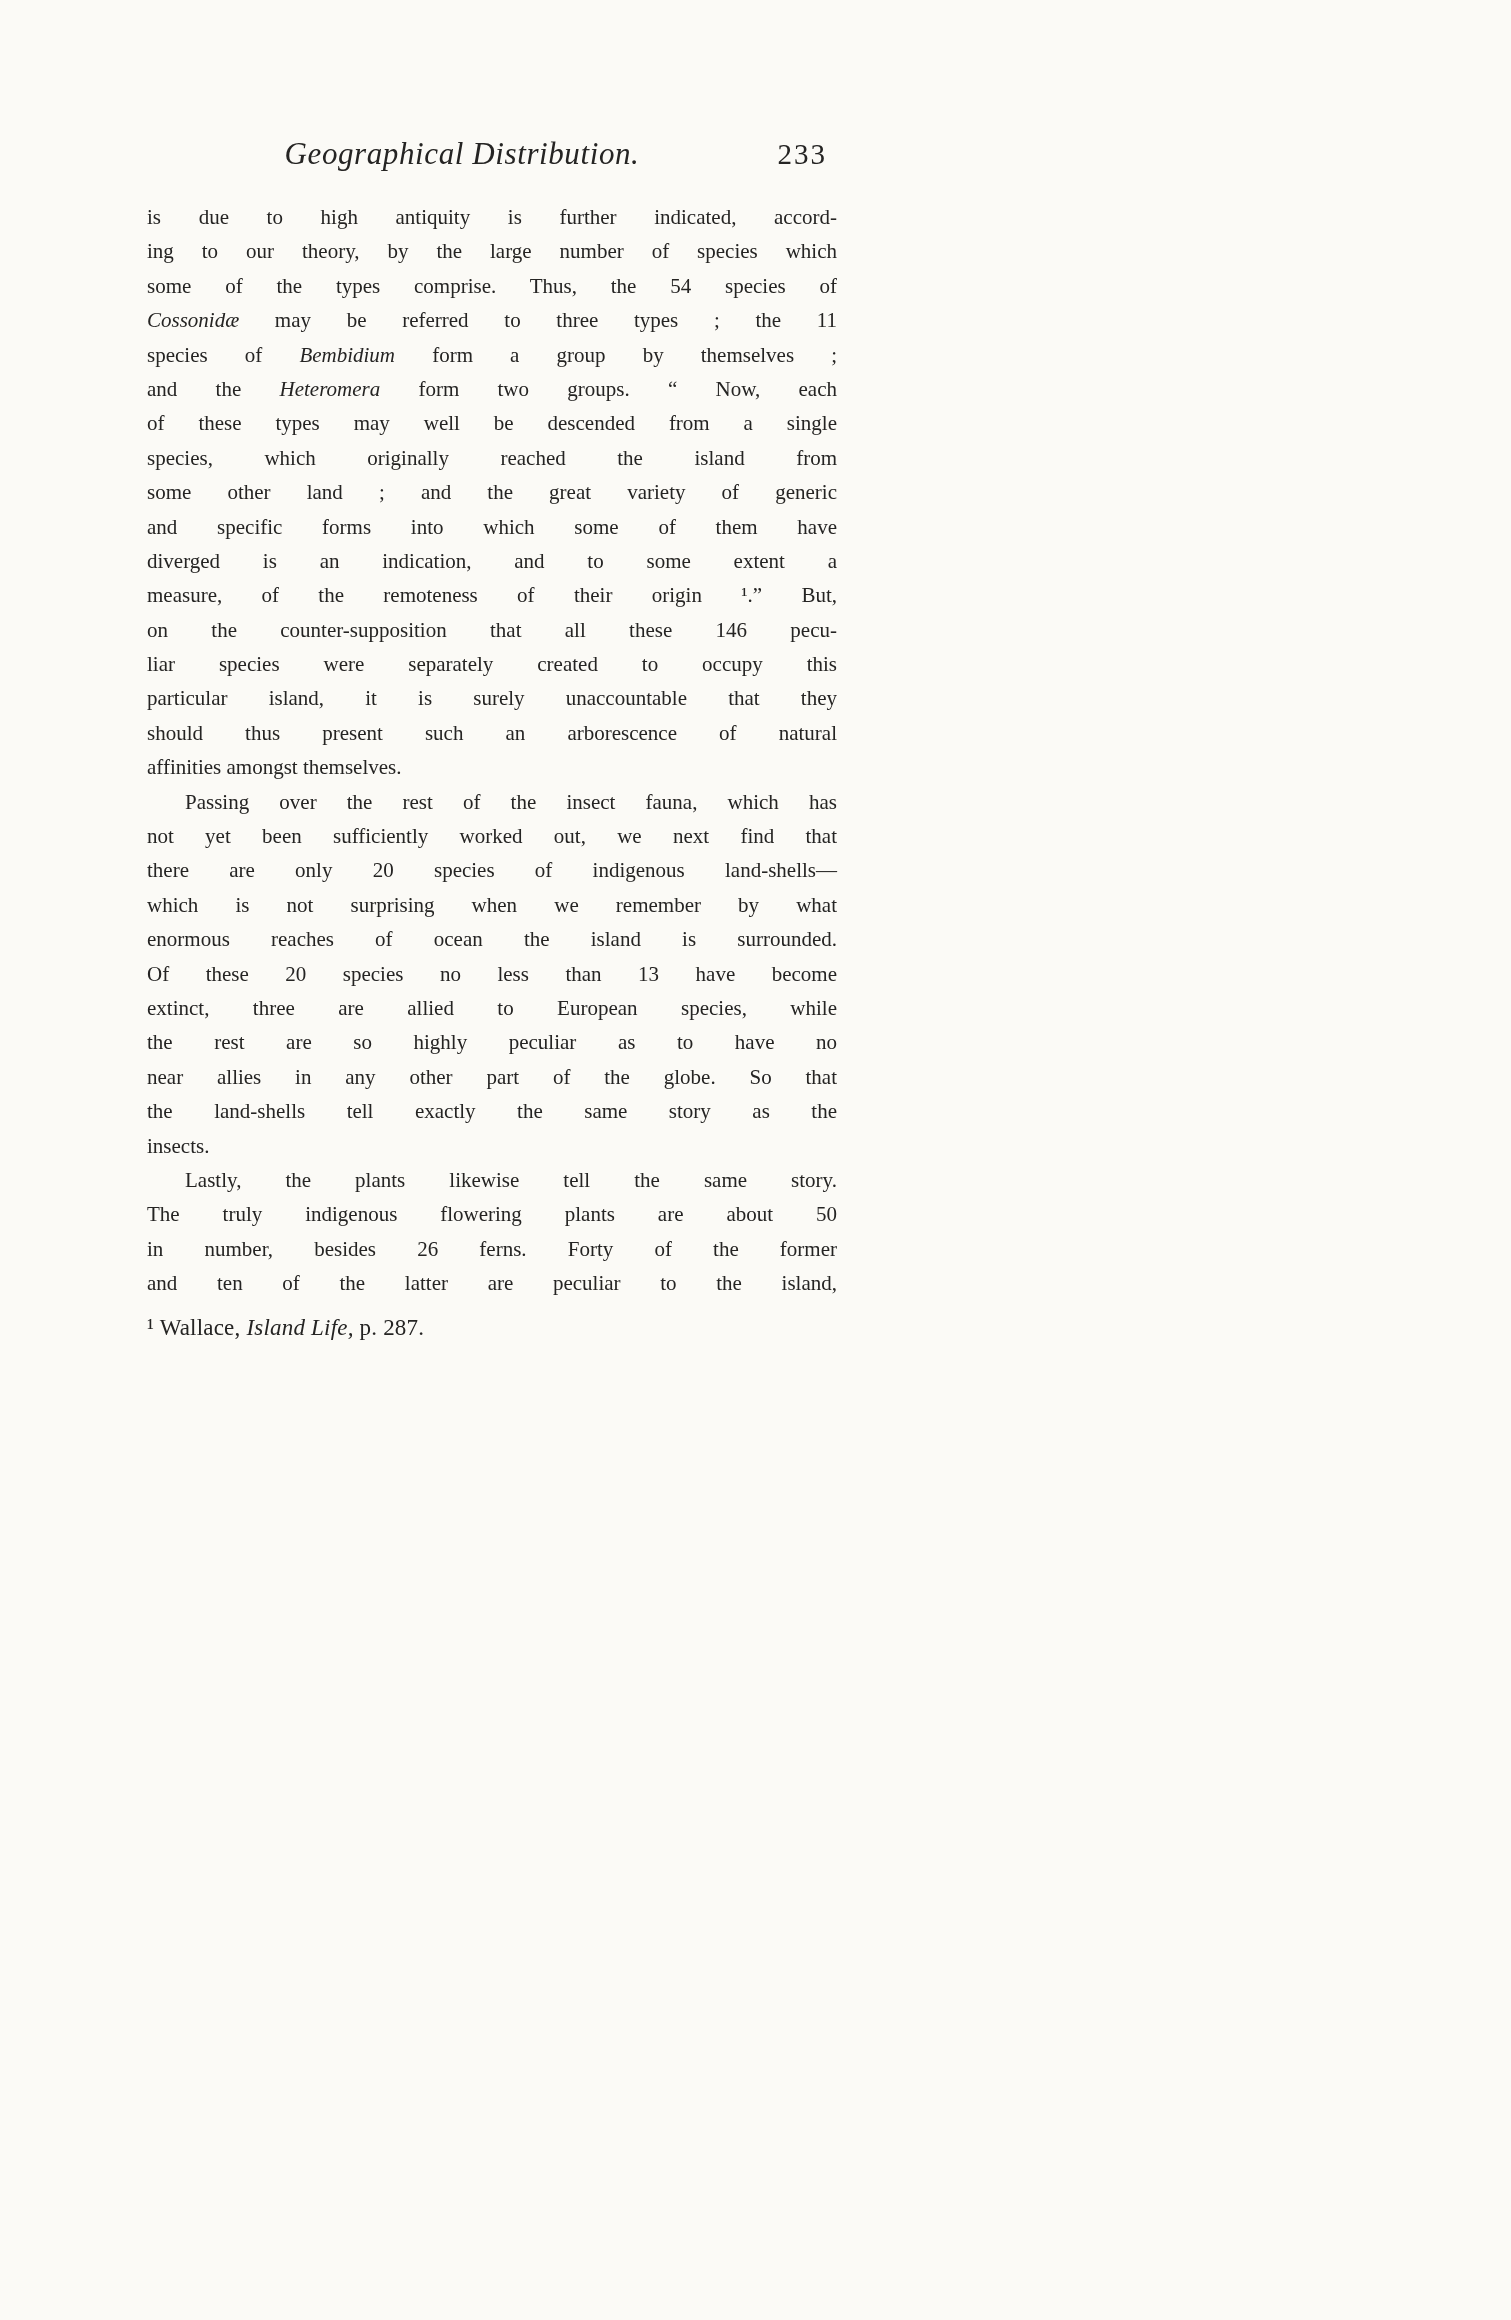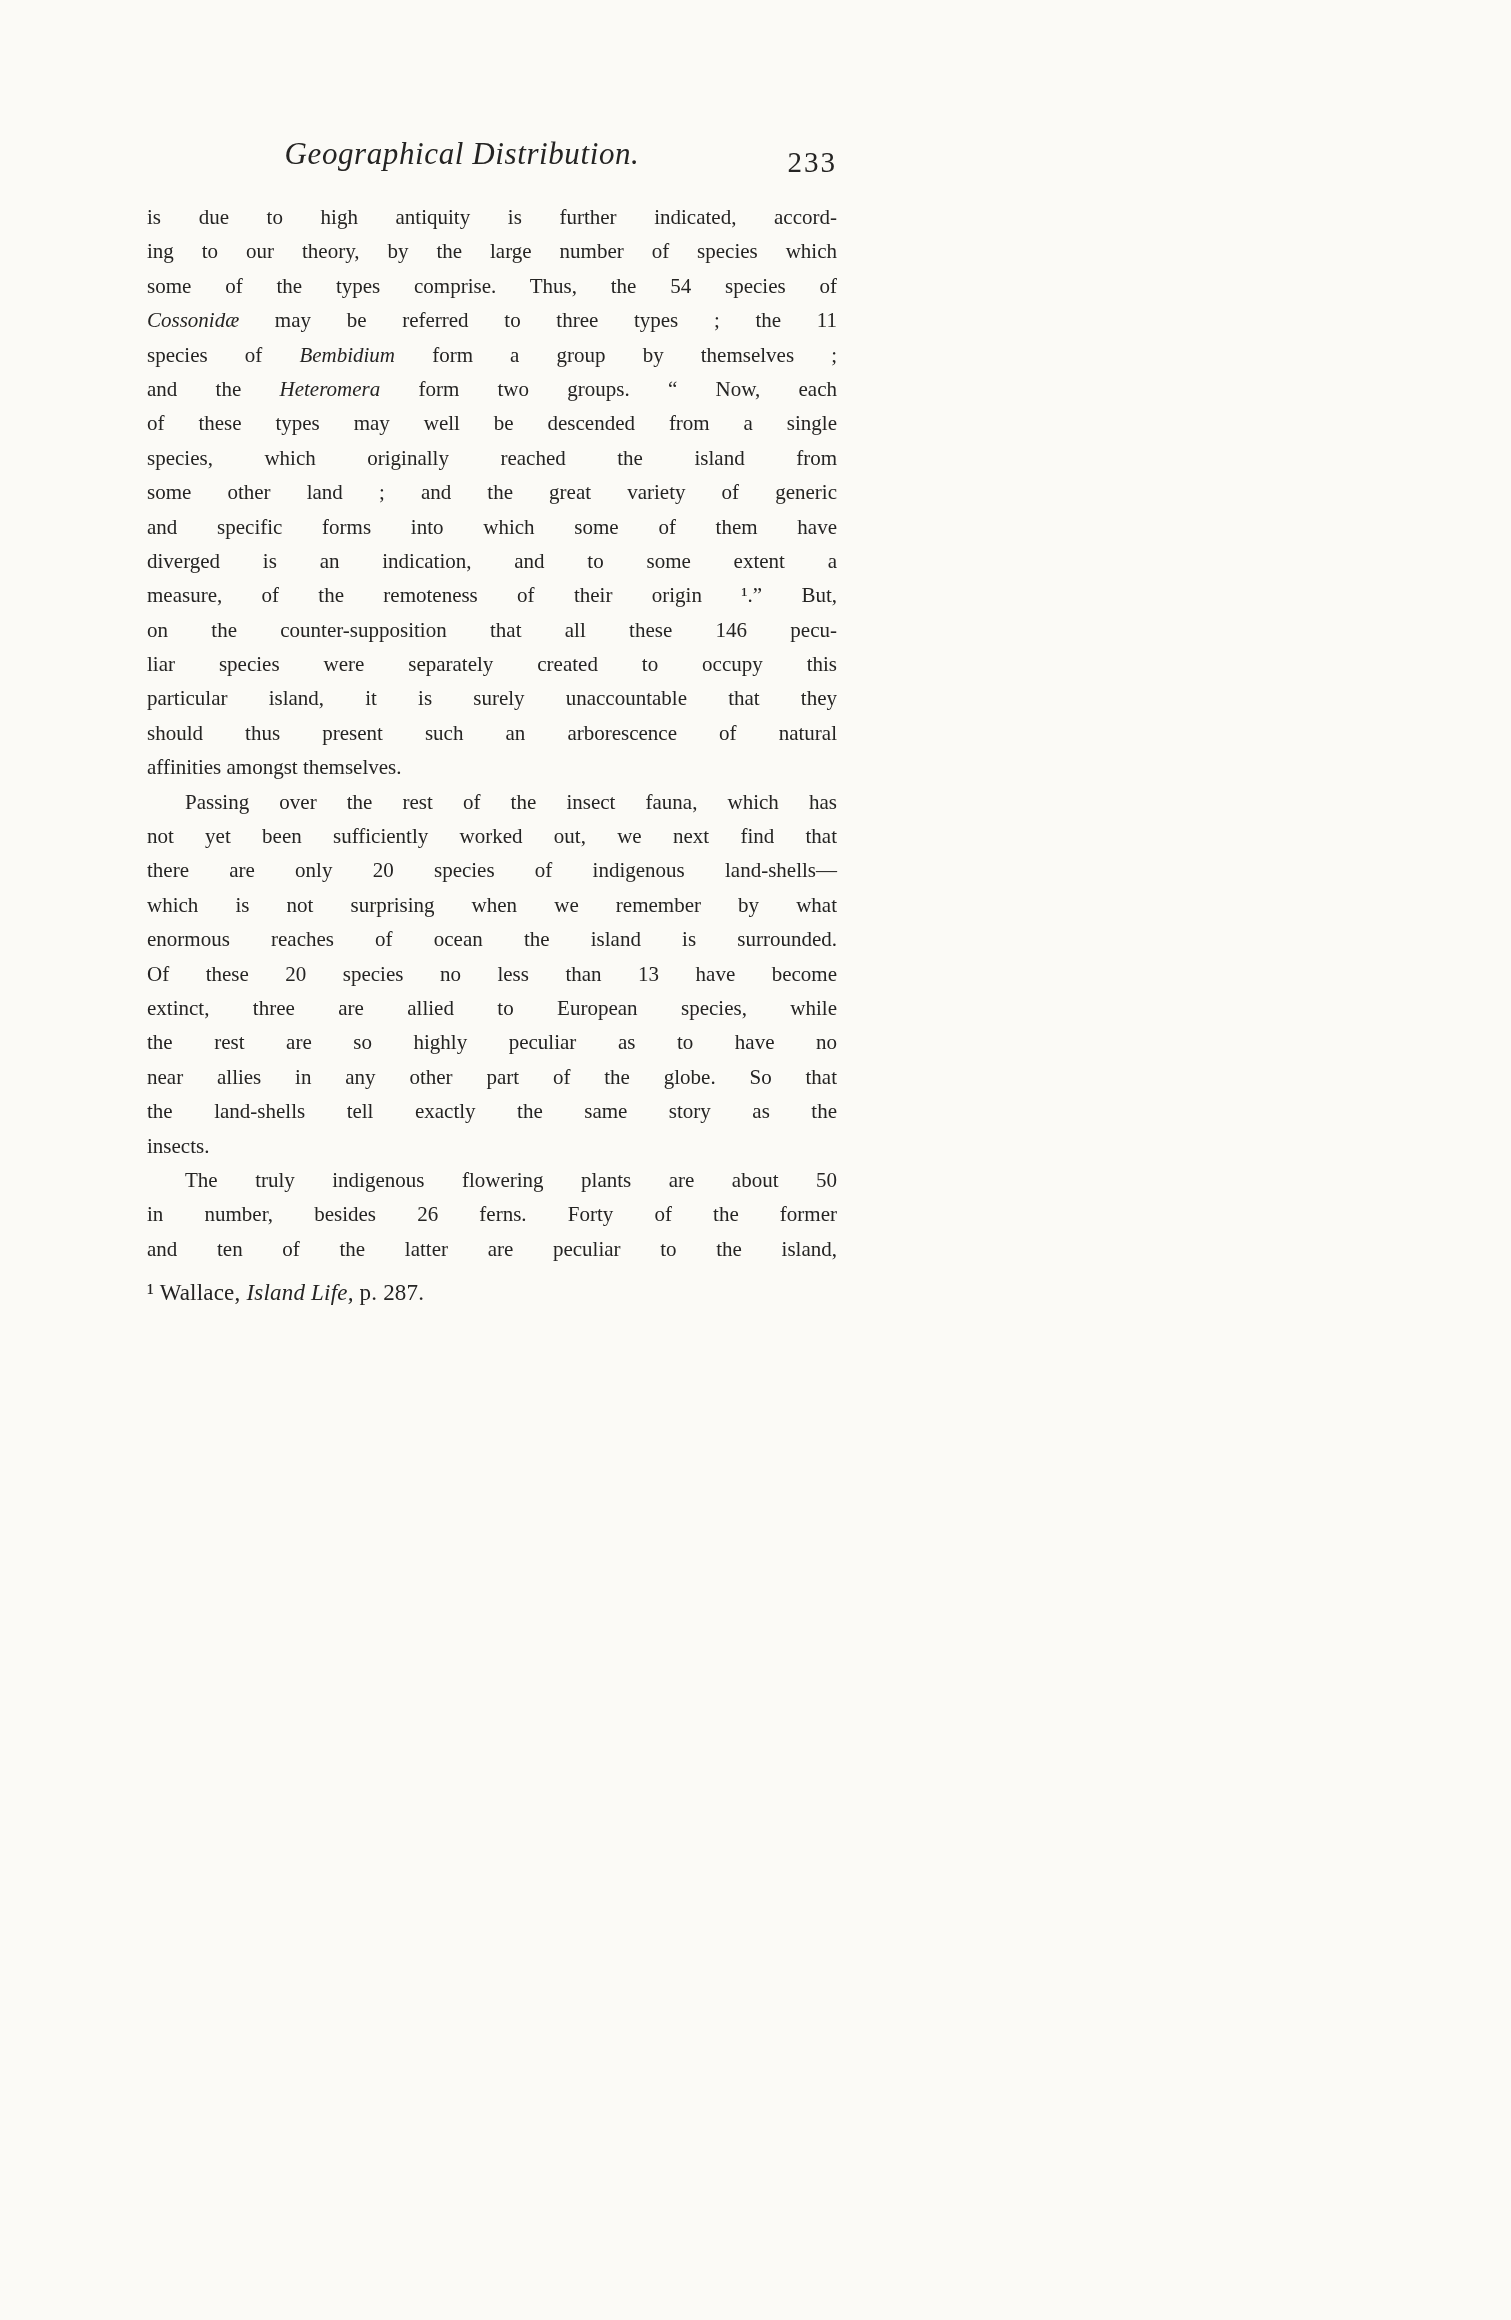--- a/index.html
+++ b/index.html
@@ -32,25 +32,24 @@
     left: 0;
     right: 60px;
     text-align: center;
     font-style: italic;
     font-size: 31px;
     letter-spacing: 0.6px;
     white-space: nowrap;
   }
   .page-number {
     position: absolute;
-    right: 0;
+    right: 10px;
     top: 2px;
     font-size: 29px;
     letter-spacing: 2px;
-    margin-top: 8px;
   }
   .body-text {
     font-size: 21px;
   }
   .paragraph {
     margin: 0;
   }
   .line {
     line-height: 34.4px;
     height: 34.4px;
@@ -111,20 +110,21 @@
           <div class="line">which is not surprising when we remember by what</div>
           <div class="line">enormous reaches of ocean the island is surrounded.</div>
           <div class="line">Of these 20 species no less than 13 have become</div>
           <div class="line">extinct, three are allied to European species, while</div>
           <div class="line">the rest are so  highly peculiar as to have no</div>
           <div class="line">near allies in any other part of the globe.  So that</div>
           <div class="line">the land-shells tell exactly the same story as the</div>
           <div class="line last">insects.</div>
         </div>
         <div class="paragraph indent">
+          <div class="line">Lastly, the plants likewise tell the same story.</div>
           <div class="line">The truly indigenous flowering plants are about 50</div>
           <div class="line">in number, besides 26 ferns.  Forty of the former</div>
           <div class="line">and ten of the latter are peculiar  to  the  island,</div>
         </div>
       </div>
 
     <div class="footnote">¹ Wallace, <i>Island Life,</i> p. 287.</div>
 
   </div>
 </div>

